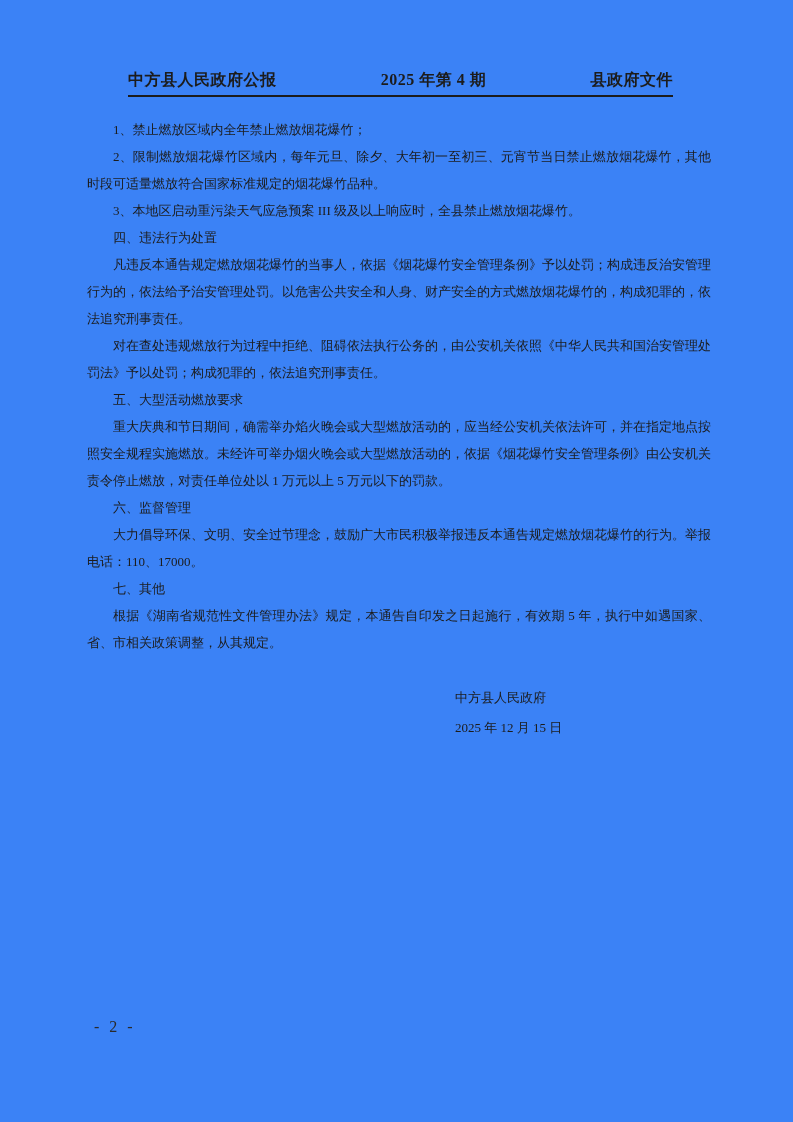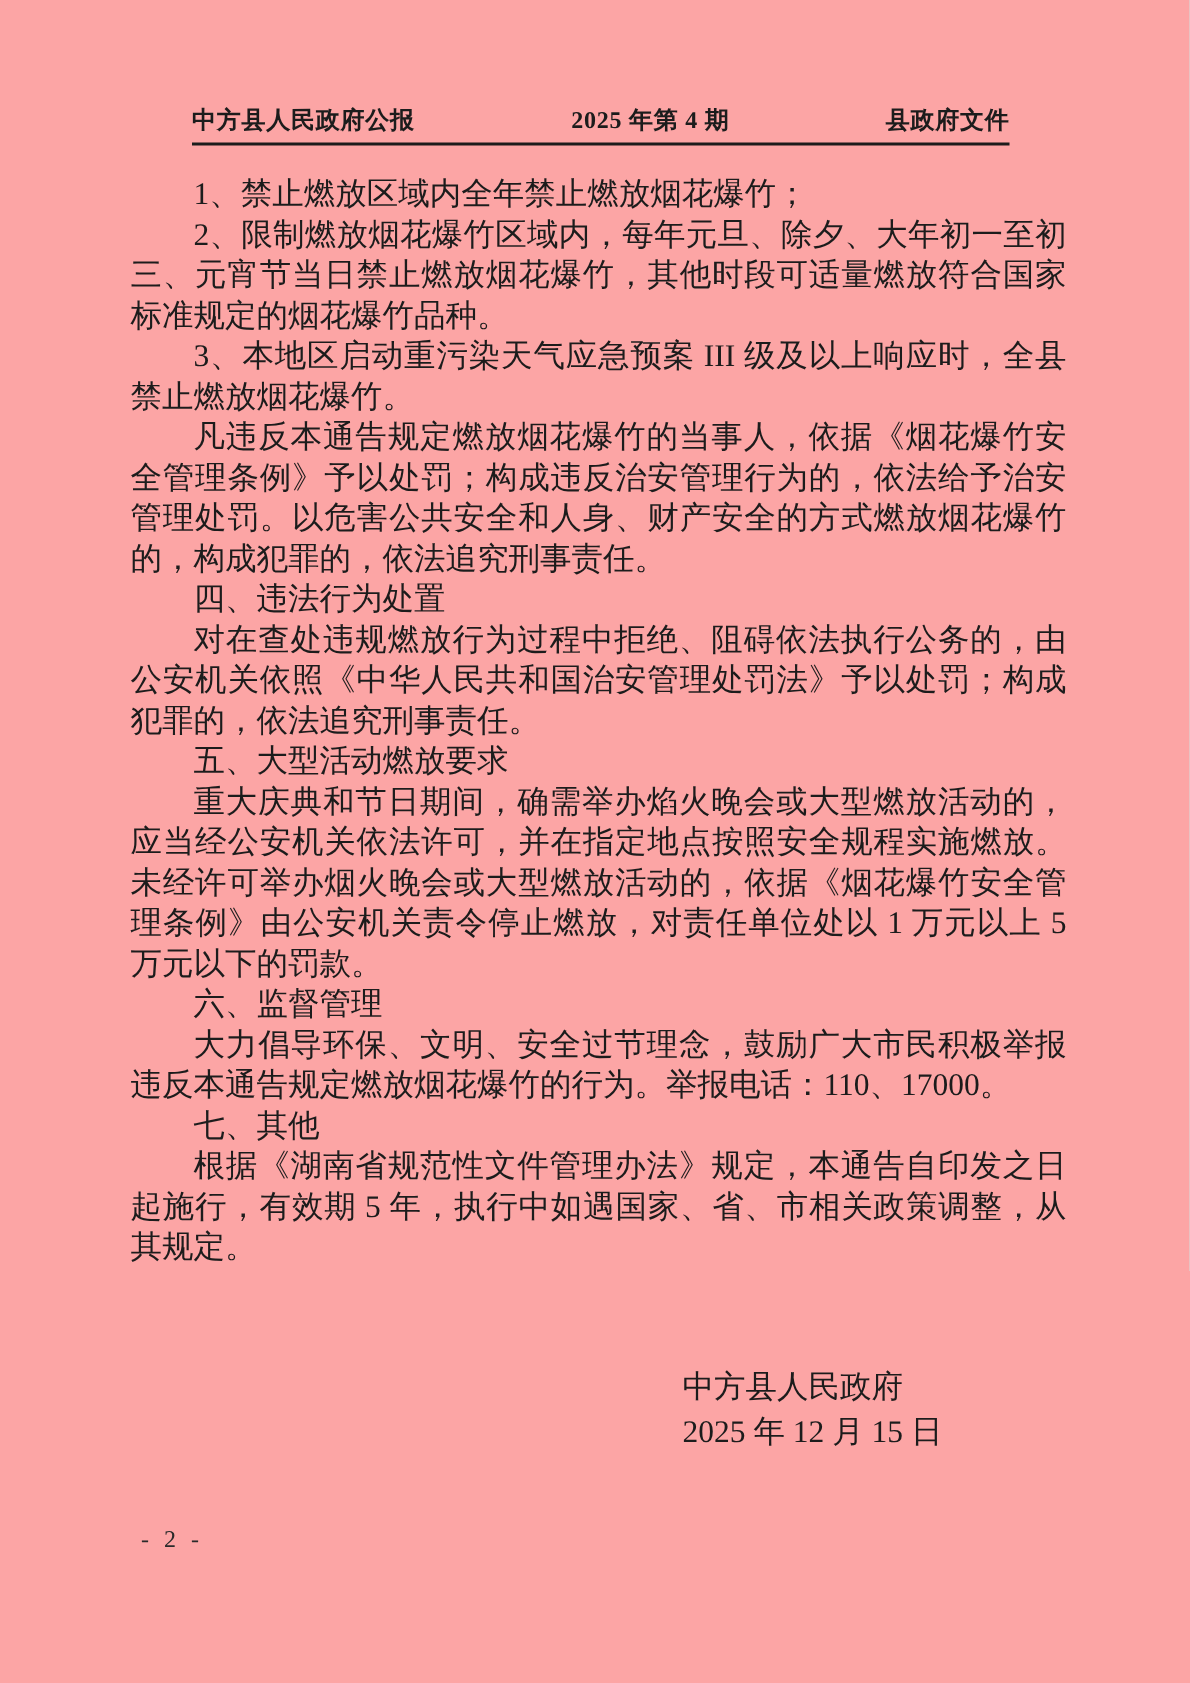--- a/index.html
+++ b/index.html
@@ -2,21 +2,21 @@
 <html><head>
 <meta charset="utf-8">
 <style>
   * { margin: 0; padding: 0; box-sizing: border-box; }
   html, body { background: #d9d9d9; }
   .page {
     position: relative;
     width: 793px;
     height: 1122px;
     margin: 0 auto;
-    background: #fca5a5;
+    background: #3b82f6;
     font-family: "Liberation Serif", "DejaVu Serif", serif;
     color: #1c1c1c;
     overflow: hidden;
   }
   .header {
     position: absolute;
     top: 70px;
     left: 128px;
     width: 545px;
     display: flex;
@@ -29,28 +29,28 @@
     letter-spacing: 0.5px;
     white-space: nowrap;
   }
   .header .h-center { }
   .header .h-right { }
   .content {
     position: absolute;
     top: 116px;
     left: 87px;
     width: 624px;
-    font-size: 21px;
+    font-size: 13px;
     line-height: 27px;
     text-align: justify;
   }
   .content p { text-indent: 2em; margin: 0; }
   .attachment { text-indent: 2em; margin-top: 26px; }
   .signature {
-    margin-top: 64px;
+    margin-top: 27px;
     margin-left: 368px;
     line-height: 30px;
     text-align: left;
   }
   .pagenum {
     position: absolute;
     left: 94px;
     top: 1018px;
     font-size: 16px;
     letter-spacing: 3px;
@@ -65,22 +65,22 @@
   <div class="header">
     <span class="h-left">中方县人民政府公报</span>
     <span class="h-center">2025 年第 4 期</span>
     <span class="h-right">县政府文件</span>
   </div>
 
   <div class="content">
     <p>1、禁止燃放区域内全年禁止燃放烟花爆竹；</p>
     <p>2、限制燃放烟花爆竹区域内，每年元旦、除夕、大年初一至初三、元宵节当日禁止燃放烟花爆竹，其他时段可适量燃放符合国家标准规定的烟花爆竹品种。</p>
     <p>3、本地区启动重污染天气应急预案 III 级及以上响应时，全县禁止燃放烟花爆竹。</p>
+    <p>四、违法行为处置</p>
     <p>凡违反本通告规定燃放烟花爆竹的当事人，依据《烟花爆竹安全管理条例》予以处罚；构成违反治安管理行为的，依法给予治安管理处罚。以危害公共安全和人身、财产安全的方式燃放烟花爆竹的，构成犯罪的，依法追究刑事责任。</p>
-    <p>四、违法行为处置</p>
     <p>对在查处违规燃放行为过程中拒绝、阻碍依法执行公务的，由公安机关依照《中华人民共和国治安管理处罚法》予以处罚；构成犯罪的，依法追究刑事责任。</p>
     <p>五、大型活动燃放要求</p>
     <p>重大庆典和节日期间，确需举办焰火晚会或大型燃放活动的，应当经公安机关依法许可，并在指定地点按照安全规程实施燃放。未经许可举办烟火晚会或大型燃放活动的，依据《烟花爆竹安全管理条例》由公安机关责令停止燃放，对责任单位处以 1 万元以上 5 万元以下的罚款。</p>
     <p>六、监督管理</p>
     <p>大力倡导环保、文明、安全过节理念，鼓励广大市民积极举报违反本通告规定燃放烟花爆竹的行为。举报电话：110、17000。</p>
     <p>七、其他</p>
     <p>根据《湖南省规范性文件管理办法》规定，本通告自印发之日起施行，有效期 5 年，执行中如遇国家、省、市相关政策调整，从其规定。</p>
 
 
     <div class="signature">

